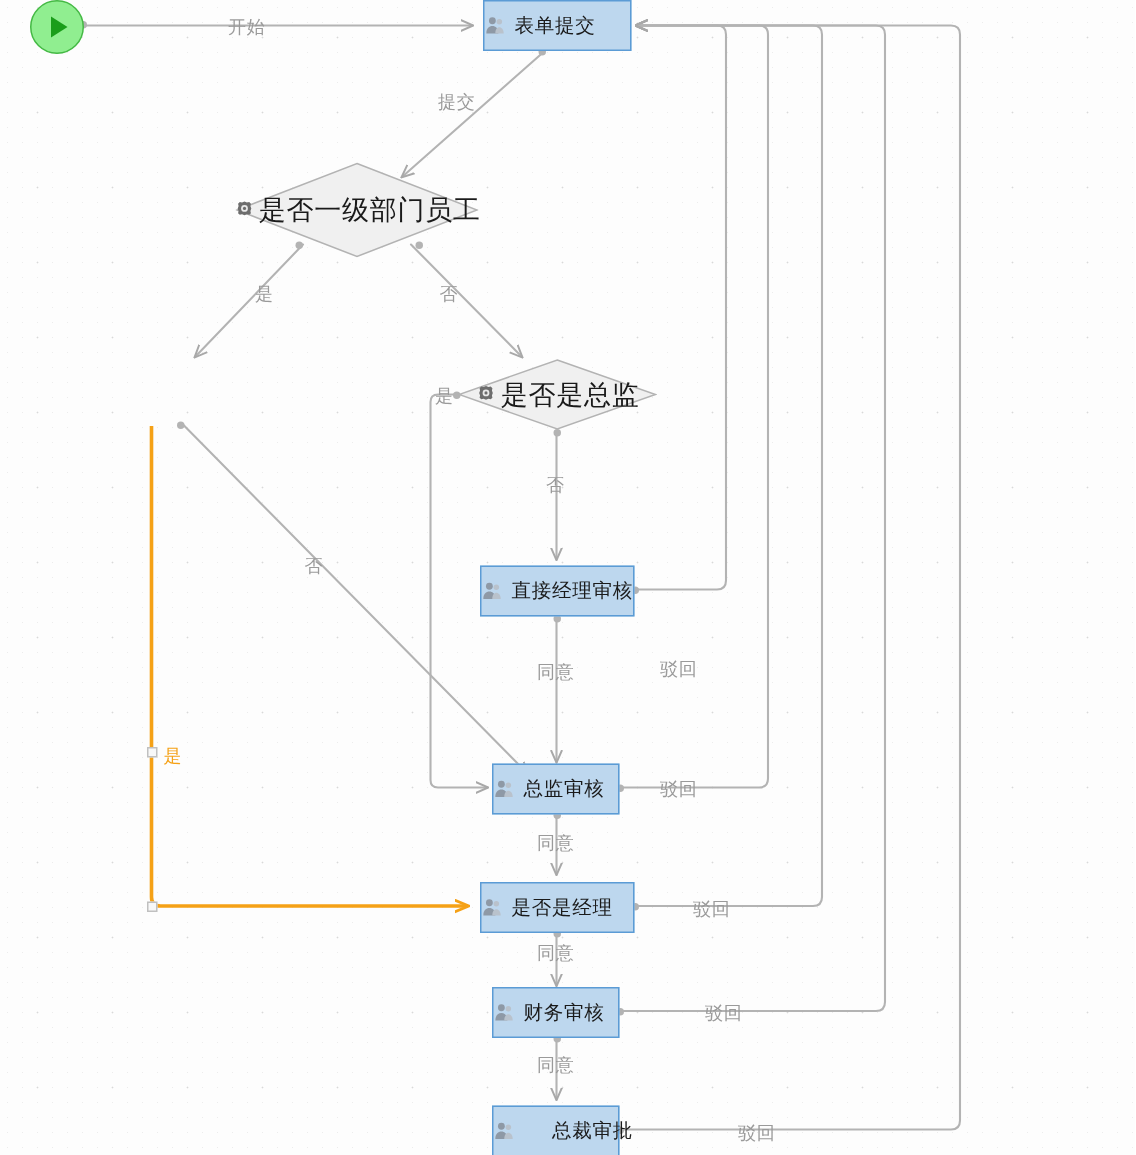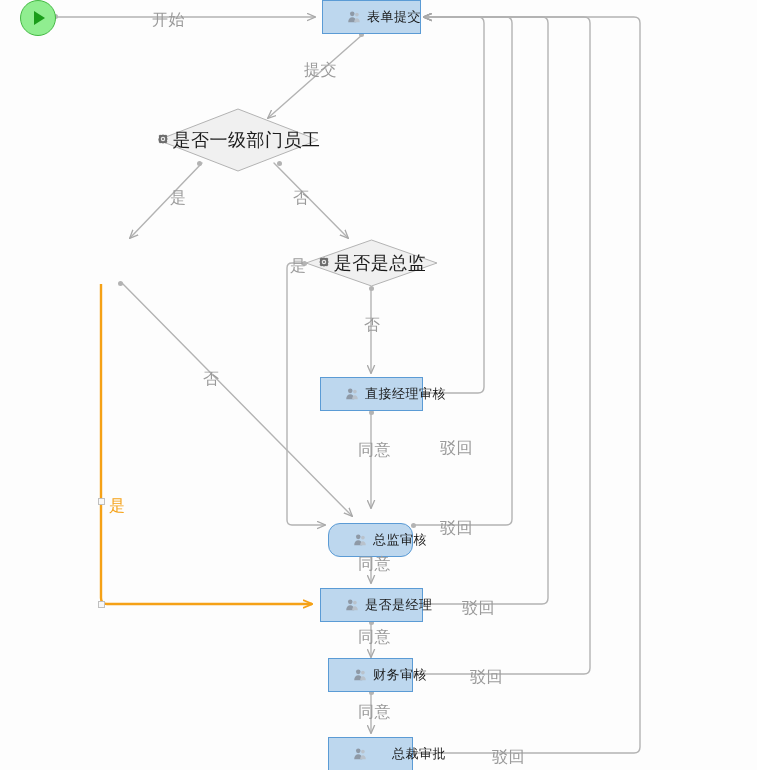--- a/index.html
+++ b/index.html
@@ -52,21 +52,21 @@
     border-bottom: 7px solid transparent;
     margin-left: 3px;
   }
   
   .task-node {
     height: 34px;
     background: #bdd7ee;
     border: 1px solid #5b9bd5;
     display: flex;
     align-items: center;
-    padding-left: 24px;
+    padding-left: 0;
     box-sizing: border-box;
   }
   .task-node .label {
     font-size: 13px;
     color: #1a1a1a;
     white-space: nowrap;
     margin-left: 6px;
     letter-spacing: 0.5px;
   }
   .user-icon {
@@ -104,21 +104,21 @@
   }
   .gear-icon {
     width: 14px;
     height: 14px;
     flex: 0 0 14px;
     display: block;
   }
   
   .edge-label {
     position: absolute;
-    font-size: 16px;
+    font-size: 12px;
     color: #9a9a9a;
     white-space: nowrap;
     letter-spacing: 0.5px;
   }
   .edge-label.accent {
     color: #f5a116;
   }
   
   .port {
     position: absolute;
@@ -257,21 +257,21 @@
   <div class="node task-node" style="left:320px; top:377px; width:103px;">
     <svg class="user-icon" viewBox="0 0 16 16">
       <circle cx="6" cy="4.4" r="2.6" fill="#8e99a6"></circle>
       <path d="M1.4 14 C1.4 10.2 3.6 8.4 6 8.4 C8.4 8.4 10.6 10.2 10.6 14 Z" fill="#8e99a6"></path>
       <circle cx="11.3" cy="5.2" r="2.1" fill="#b9c2cc"></circle>
       <path d="M8.2 14 C8.2 10.9 9.6 9.3 11.3 9.3 C13 9.3 14.6 10.9 14.6 14 Z" fill="#b9c2cc"></path>
     </svg>
     <span class="label">直接经理审核</span>
   </div>
 
-  <div class="node task-node" style="left:328px; top:523px; width:85px;border-radius:12px;">
+  <div class="node task-node" style="left:328px; top:509px; width:85px;">
     <svg class="user-icon" viewBox="0 0 16 16">
       <circle cx="6" cy="4.4" r="2.6" fill="#8e99a6"></circle>
       <path d="M1.4 14 C1.4 10.2 3.6 8.4 6 8.4 C8.4 8.4 10.6 10.2 10.6 14 Z" fill="#8e99a6"></path>
       <circle cx="11.3" cy="5.2" r="2.1" fill="#b9c2cc"></circle>
       <path d="M8.2 14 C8.2 10.9 9.6 9.3 11.3 9.3 C13 9.3 14.6 10.9 14.6 14 Z" fill="#b9c2cc"></path>
     </svg>
     <span class="label">总监审核</span>
   </div>
 
   <div class="node task-node" style="left:320px; top:588px; width:103px;">
@@ -298,21 +298,21 @@
     <svg class="user-icon" viewBox="0 0 16 16">
       <circle cx="6" cy="4.4" r="2.6" fill="#8e99a6"></circle>
       <path d="M1.4 14 C1.4 10.2 3.6 8.4 6 8.4 C8.4 8.4 10.6 10.2 10.6 14 Z" fill="#8e99a6"></path>
       <circle cx="11.3" cy="5.2" r="2.1" fill="#b9c2cc"></circle>
       <path d="M8.2 14 C8.2 10.9 9.6 9.3 11.3 9.3 C13 9.3 14.6 10.9 14.6 14 Z" fill="#b9c2cc"></path>
     </svg>
     <span class="label">总裁审批</span>
   </div>
 
   <div class="edge-label" style="left:152px; top:10px;">开始</div>
-  <div class="edge-label" style="left:304px; top:60px;">提交</div>
+  <div class="edge-label" style="left:292px; top:60px;">提交</div>
   <div class="edge-label" style="left:170px; top:188px;">是</div>
   <div class="edge-label" style="left:293px; top:188px;">否</div>
   <div class="edge-label" style="left:290px; top:256px;">是</div>
   <div class="edge-label" style="left:364px; top:315px;">否</div>
   <div class="edge-label" style="left:203px; top:369px;">否</div>
   <div class="edge-label accent" style="left:109px; top:496px;">是</div>
   <div class="edge-label" style="left:358px; top:440px;">同意</div>
   <div class="edge-label" style="left:358px; top:554px;">同意</div>
   <div class="edge-label" style="left:358px; top:627px;">同意</div>
   <div class="edge-label" style="left:358px; top:702px;">同意</div>

